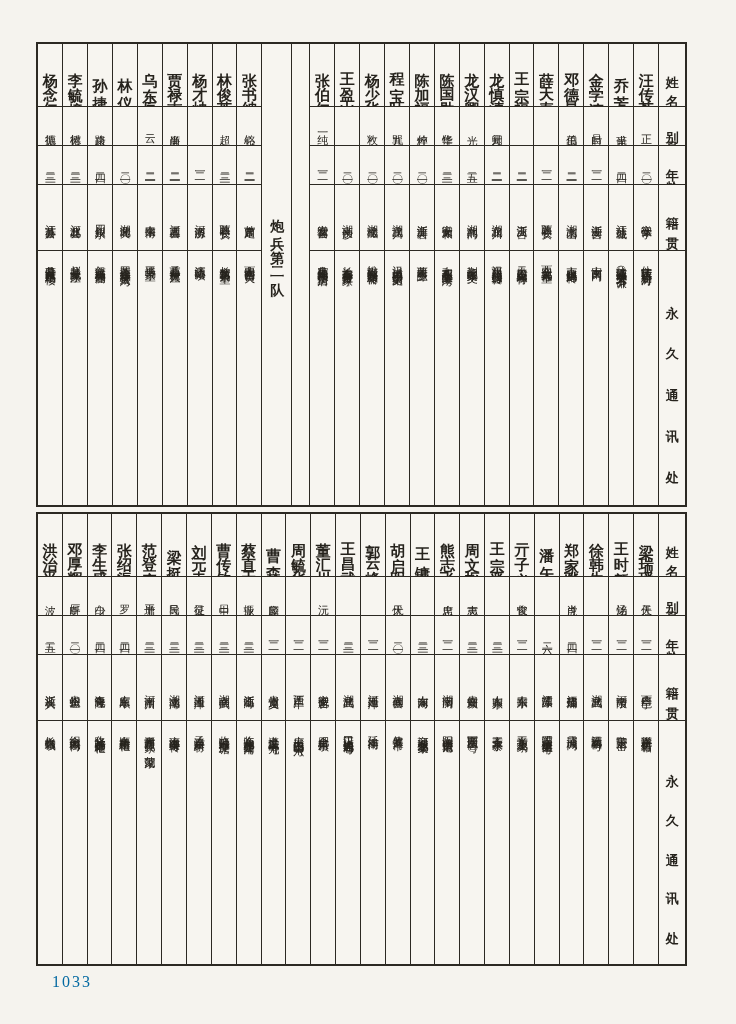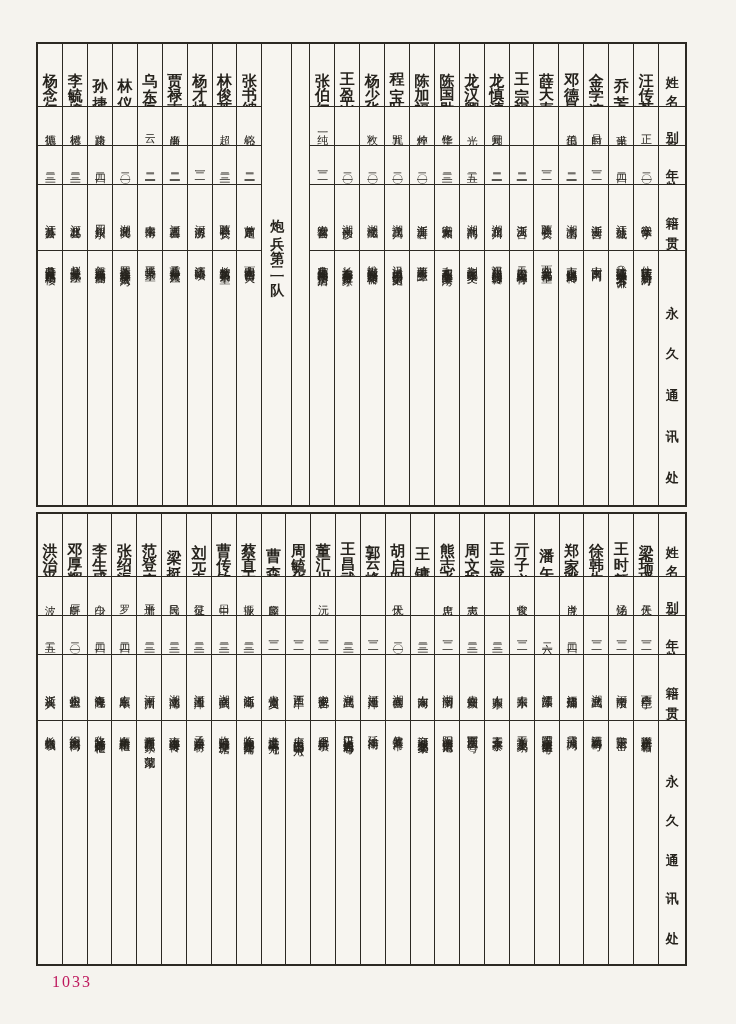--- a/index.html
+++ b/index.html
@@ -50,21 +50,21 @@
   .spacer-col .empty-cell{
     flex:1 1 auto;border-bottom:none;
     writing-mode:vertical-rl;text-orientation:mixed;
     display:flex;justify-content:center;align-items:center;
   }
   .divider-col .label-cell{font-size:14px;font-weight:bold;padding-bottom:70px;box-sizing:border-box;}
   .divider-col .label-cell span{margin:8px 0;}
 
   .page-number{
     position:absolute;left:52px;top:973px;
-    font-size:16px;letter-spacing:2px;color:#be185d;
+    font-size:16px;letter-spacing:2px;color:#0369a1;
     font-family:"Liberation Serif","DejaVu Serif",serif;
   }
 </style>
 </head>
 <body>
 
 <div class="page">
   <div id="top-table" class="roster">
       <div class="col header-col">
         <div class="cell cell-name">

